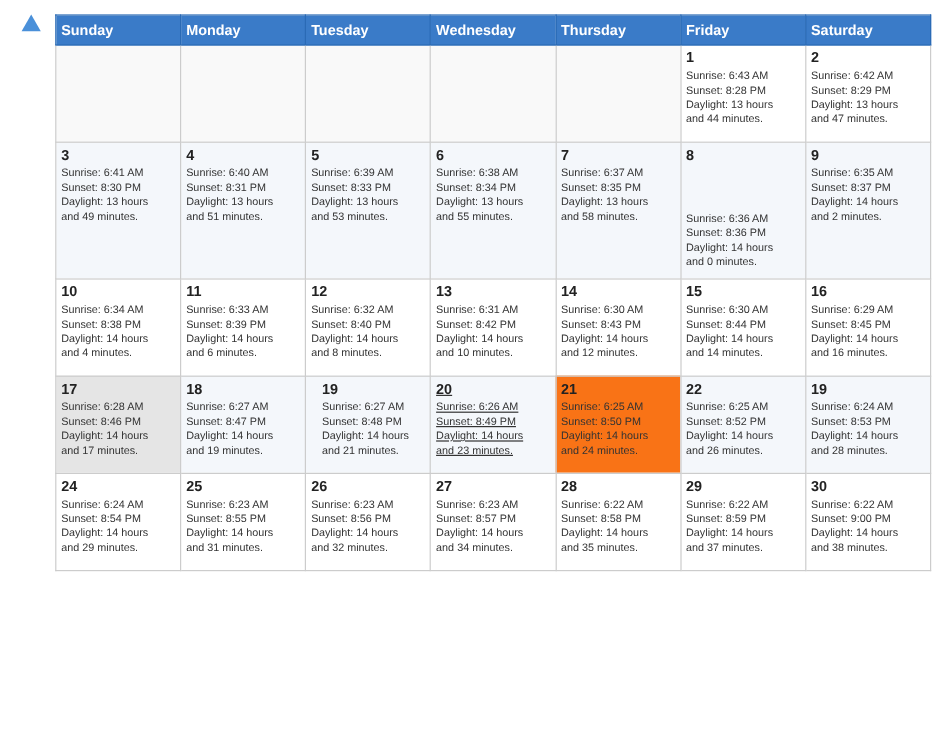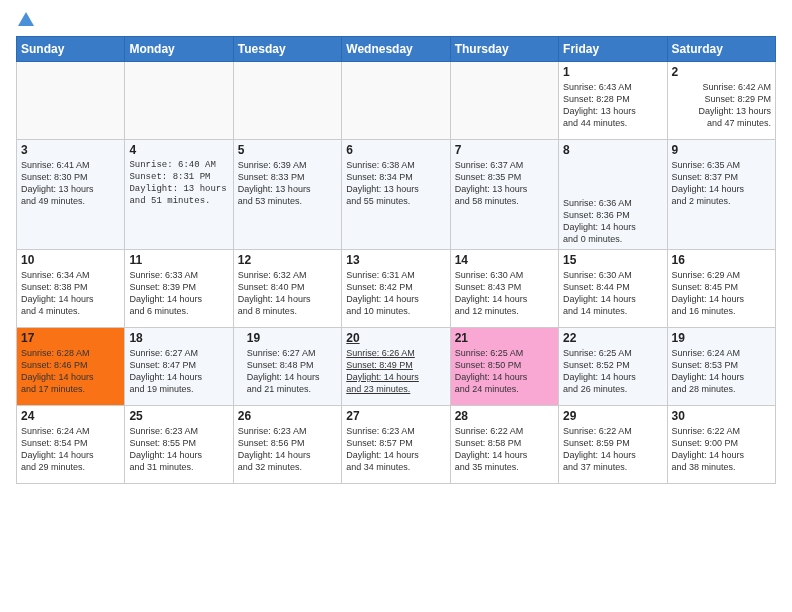--- a/index.html
+++ b/index.html
@@ -8,21 +8,22 @@
       background: #fff;
       width: 792px;
       height: 612px;
       overflow: hidden;
     }
     .page {
       width: 792px;
       height: 484px;
       padding: 12px 16px 8px 16px;
       display: flex;
-      flex-direction: column;
+      flex-direction: row;
+      gap: 12px;
     }
     .header {
       display: flex;
       align-items: flex-start;
       justify-content: space-between;
       margin-bottom: 8px;
     }
     .logo {
       display: flex;
       flex-direction: column;
@@ -150,37 +151,37 @@
           <td class="empty"></td>
           <td>
             <span class="day-number">1</span>
             <div class="day-info" style="white-space: pre-line;">Sunrise: 6:43 AM
 Sunset: 8:28 PM
 Daylight: 13 hours
 and 44 minutes.</div>
           </td>
           <td>
             <span class="day-number">2</span>
-            <div class="day-info" style="white-space: pre-line; text-align: right;">Sunrise: 6:42 AM
+            <div class="day-info" style="white-space: pre-line;">Sunrise: 6:42 AM
 Sunset: 8:29 PM
 Daylight: 13 hours
 and 47 minutes.</div>
           </td>
         </tr>
         <tr>
           <td style="background: rgb(244, 247, 251);">
             <span class="day-number">3</span>
             <div class="day-info" style="white-space: pre-line;">Sunrise: 6:41 AM
 Sunset: 8:30 PM
 Daylight: 13 hours
 and 49 minutes.</div>
           </td>
           <td style="background: rgb(244, 247, 251);">
             <span class="day-number">4</span>
-            <div class="day-info" style="white-space: pre-line; font-family: Liberation Mono, monospace;">Sunrise: 6:40 AM
+            <div class="day-info" style="white-space: pre-line;">Sunrise: 6:40 AM
 Sunset: 8:31 PM
 Daylight: 13 hours
 and 51 minutes.</div>
           </td>
           <td style="background: rgb(244, 247, 251);">
             <span class="day-number">5</span>
             <div class="day-info" style="white-space: pre-line;">Sunrise: 6:39 AM
 Sunset: 8:33 PM
 Daylight: 13 hours
 and 53 minutes.</div>
@@ -259,21 +260,21 @@
           </td>
           <td>
             <span class="day-number">16</span>
             <div class="day-info" style="white-space: pre-line;">Sunrise: 6:29 AM
 Sunset: 8:45 PM
 Daylight: 14 hours
 and 16 minutes.</div>
           </td>
         </tr>
         <tr>
-          <td style="background: #f97316;">
+          <td style="background: #e5e5e5;">
             <span class="day-number">17</span>
             <div class="day-info" style="white-space: pre-line;">Sunrise: 6:28 AM
 Sunset: 8:46 PM
 Daylight: 14 hours
 and 17 minutes.</div>
           </td>
           <td style="background: rgb(244, 247, 251); margin-left: 40px;">
             <span class="day-number">18</span>
             <div class="day-info" style="white-space: pre-line;">Sunrise: 6:27 AM
 Sunset: 8:47 PM
@@ -287,21 +288,21 @@
 Daylight: 14 hours
 and 21 minutes.</div>
           </td>
           <td style="background: rgb(244, 247, 251); text-decoration: underline;">
             <span class="day-number">20</span>
             <div class="day-info" style="white-space: pre-line;">Sunrise: 6:26 AM
 Sunset: 8:49 PM
 Daylight: 14 hours
 and 23 minutes.</div>
           </td>
-          <td style="background: #f9a8d4; margin-left: 40px;">
+          <td style="background: #f97316; margin-left: 40px;">
             <span class="day-number">21</span>
             <div class="day-info" style="white-space: pre-line;">Sunrise: 6:25 AM
 Sunset: 8:50 PM
 Daylight: 14 hours
 and 24 minutes.</div>
           </td>
           <td style="background: rgb(244, 247, 251);">
             <span class="day-number">22</span>
             <div class="day-info" style="white-space: pre-line;">Sunrise: 6:25 AM
 Sunset: 8:52 PM

